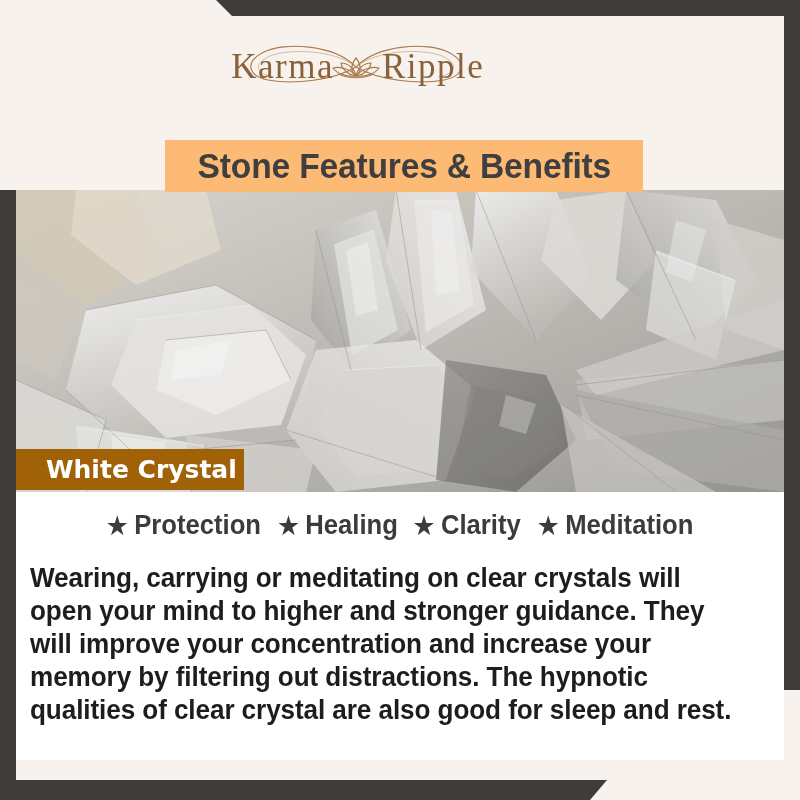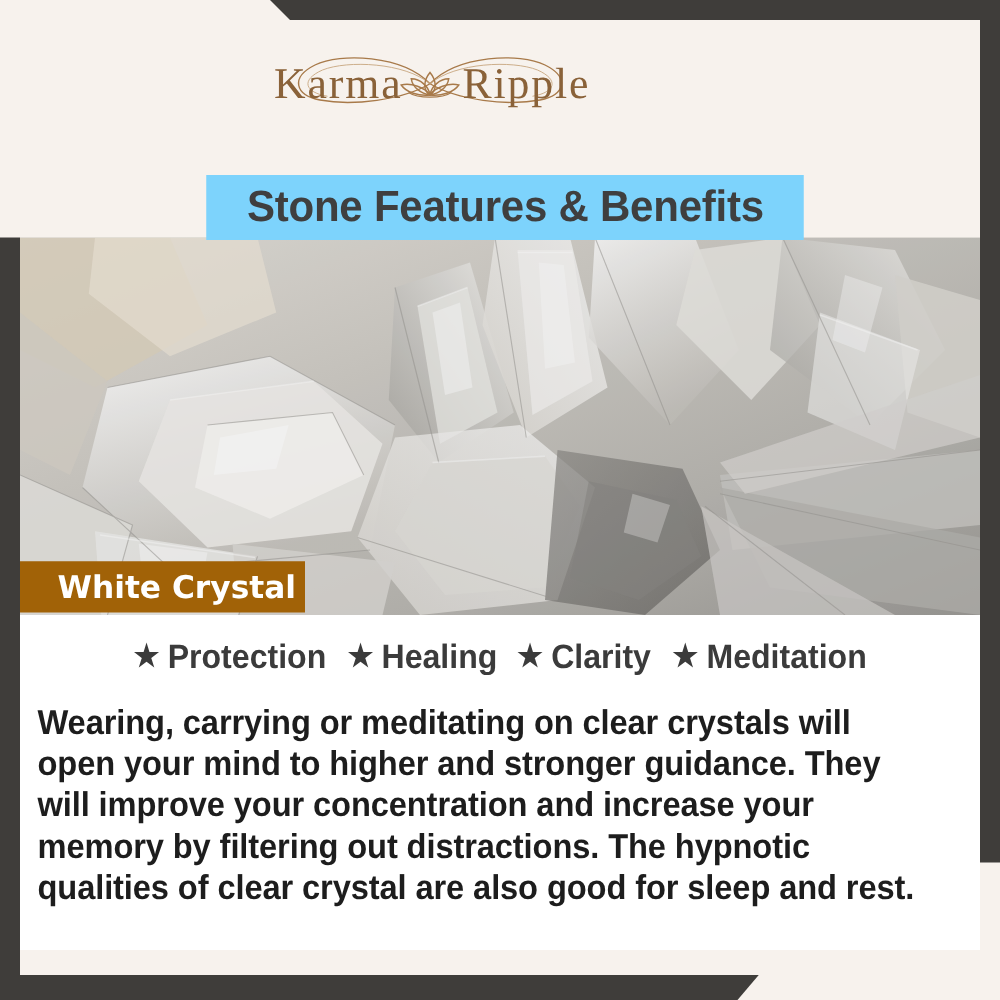--- a/index.html
+++ b/index.html
@@ -12,36 +12,36 @@
   }
 
   
   #frame { position:absolute; inset:0; pointer-events:none; z-index:40; }
 
   
   .page { position:absolute; inset:0; background:#f7f2ed; z-index:0; }
 
   
   .logo-wrap {
-    position:absolute; top:38px; left:4px; width:680px;
+    position:absolute; top:38px; left:16px; width:680px;
     display:flex; align-items:center; justify-content:center;
     z-index:10;
   }
   .logo-svg { display:block; }
   .logo-text {
     font-family:"Liberation Serif", serif;
     fill:#8a6239;
     font-size:35px;
     letter-spacing:1.5px;
   }
 
   
   .title-banner {
     position:absolute; left:165px; top:140px; width:478px; height:52px;
-    background:#7dd3fc;
+    background:#fdba74;
     display:flex; align-items:center; justify-content:center;
     z-index:12;
   }
   .title-text {
     font-family:"Liberation Sans Narrow","Liberation Sans", sans-serif;
     font-weight:bold;
     font-size:35px;
     color:#3f3f3f;
     letter-spacing:-0.2px;
     transform:scaleX(0.96);

